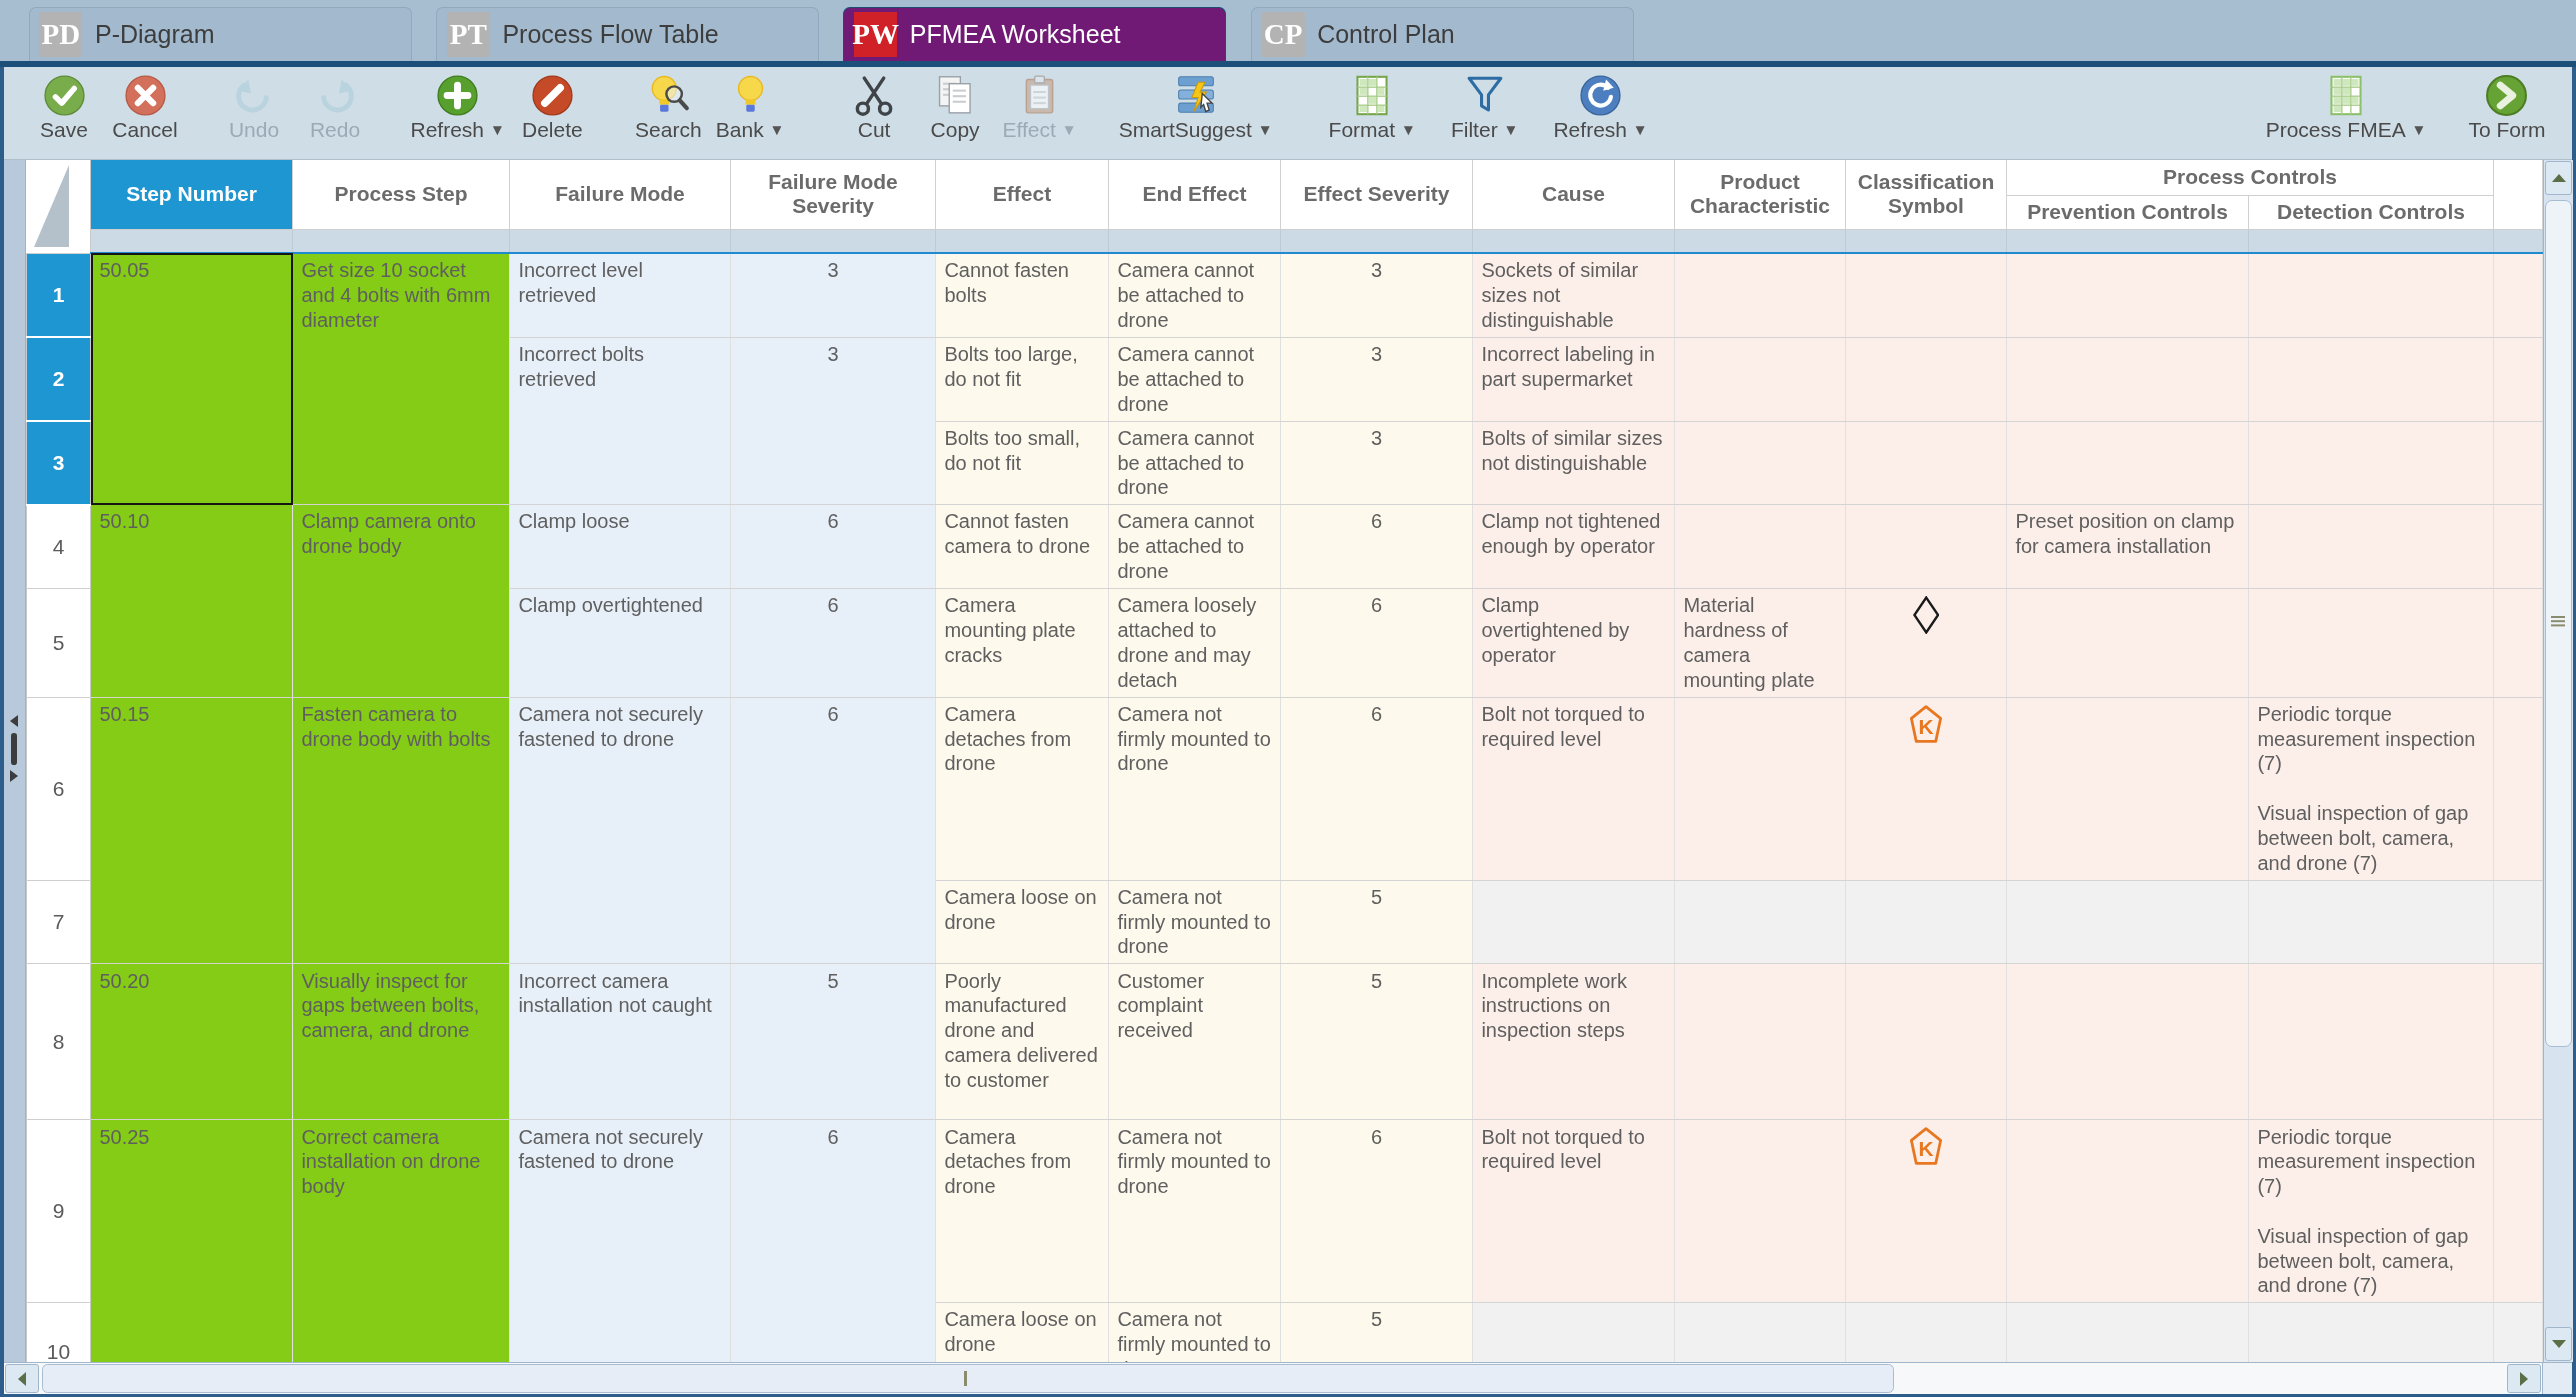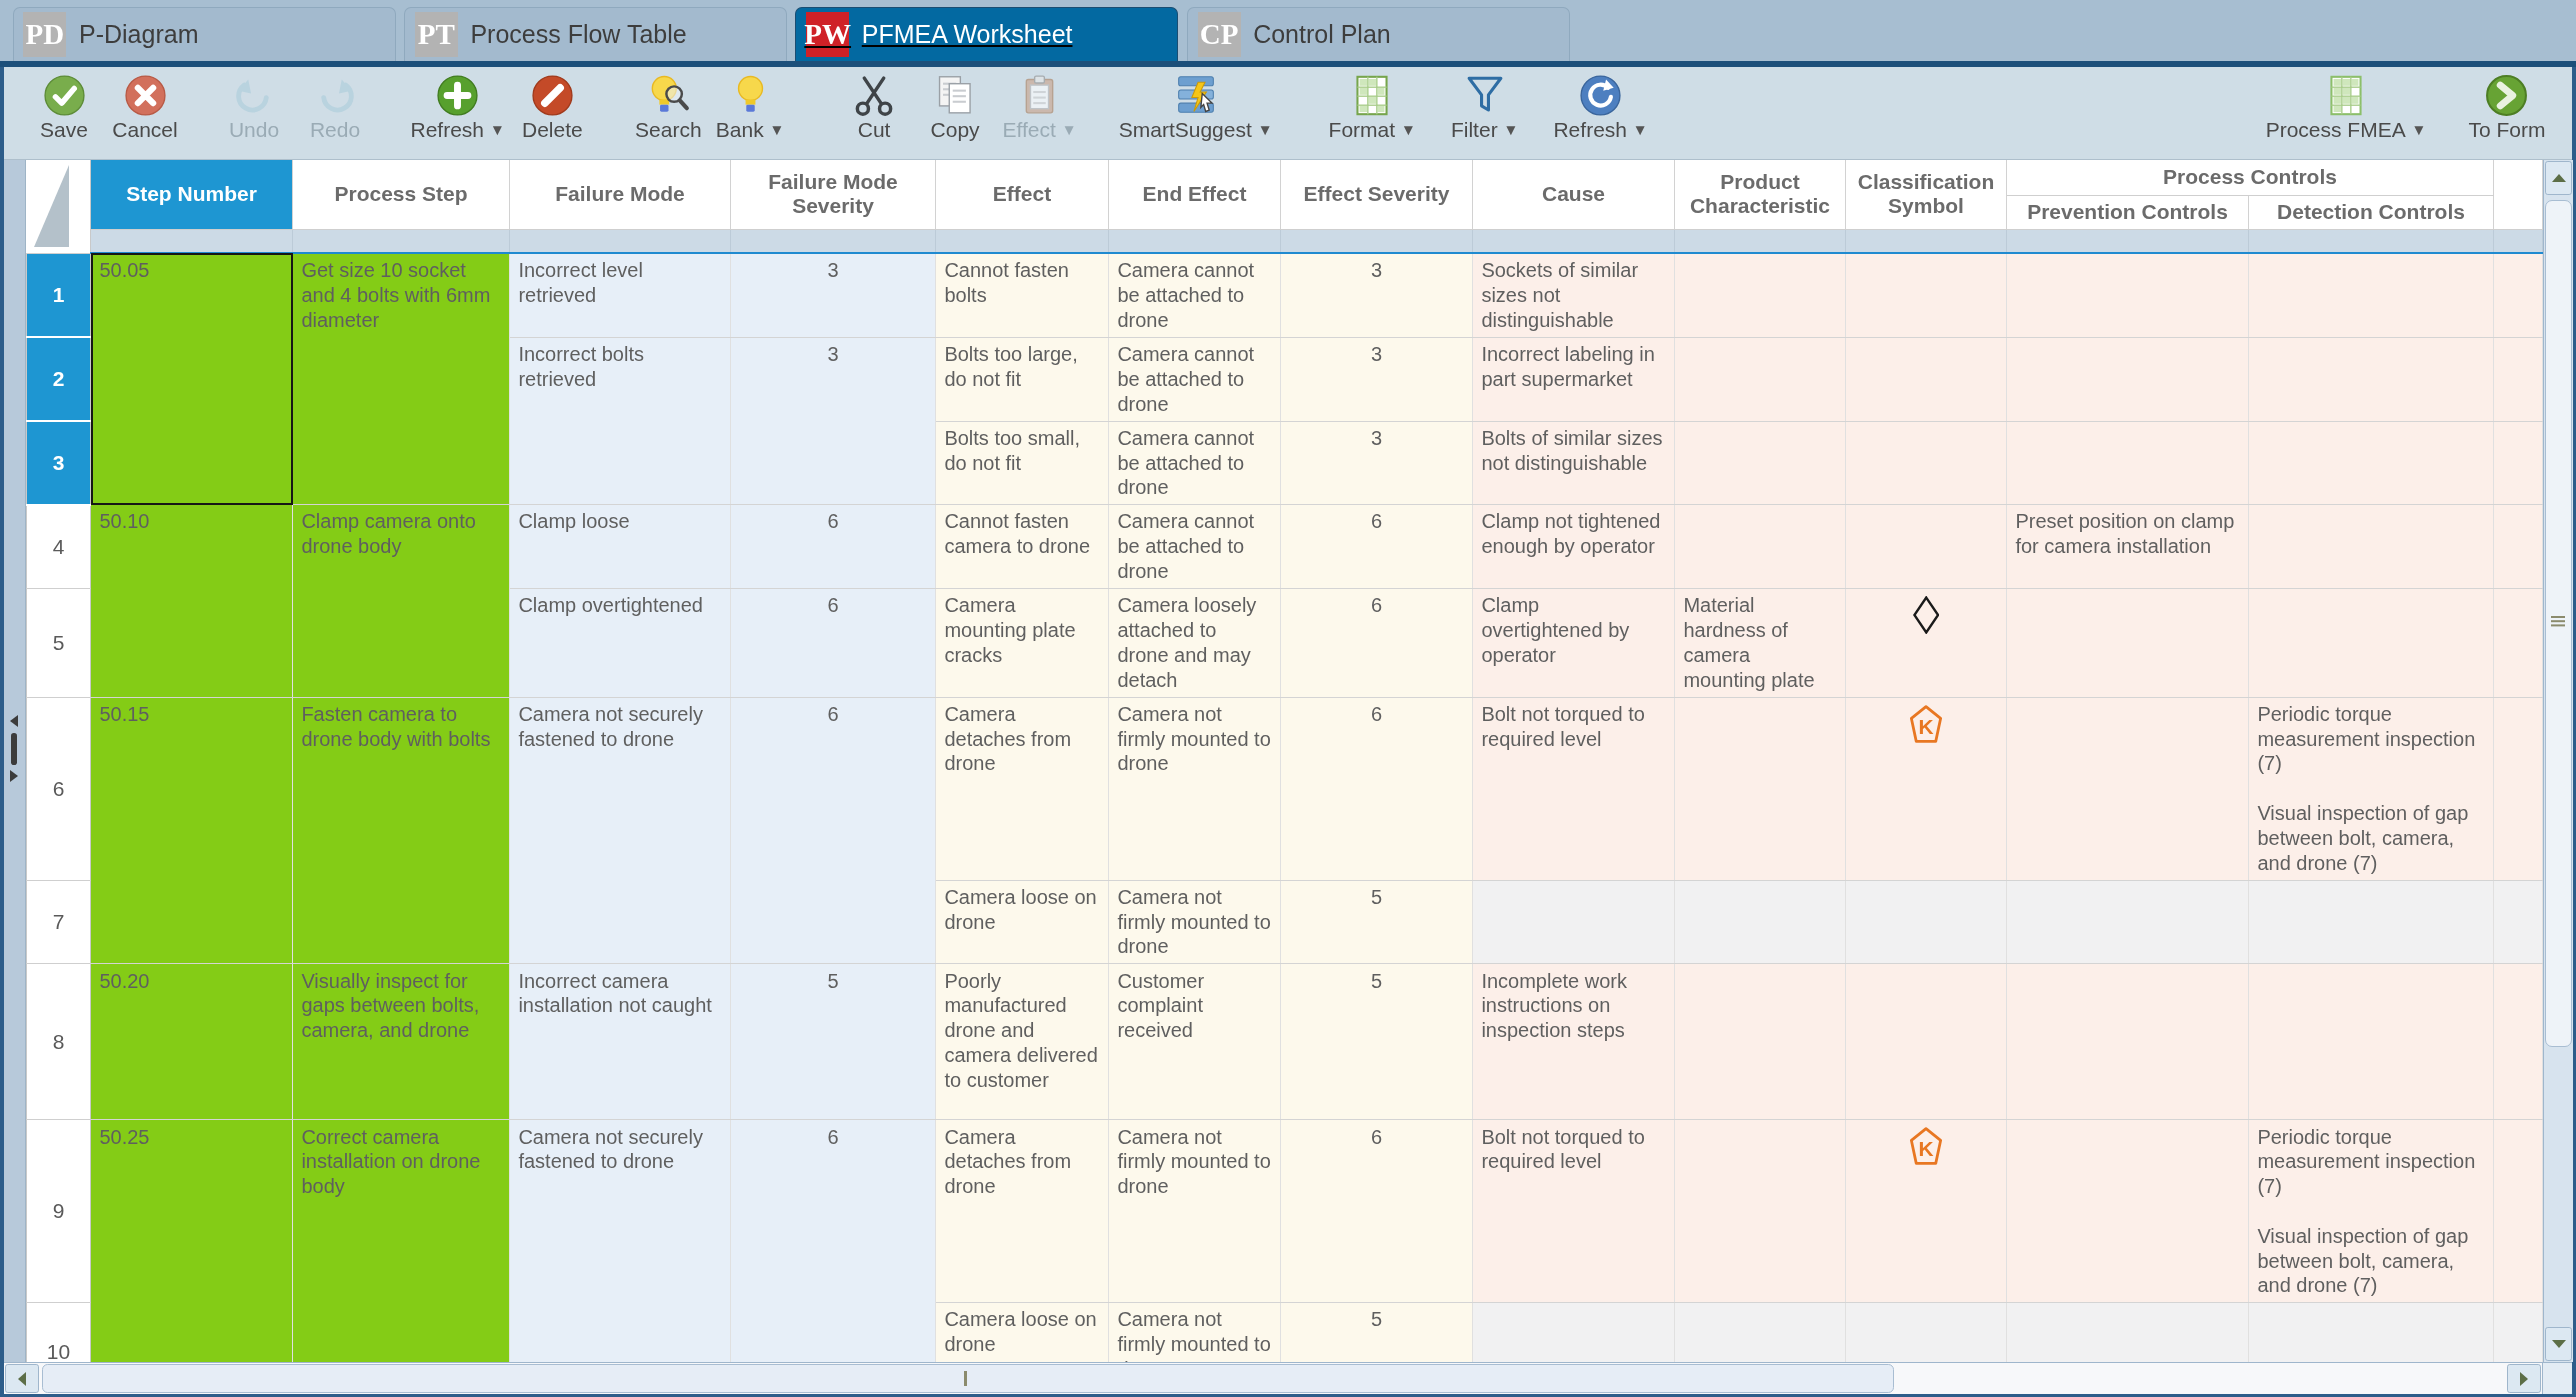--- a/index.html
+++ b/index.html
@@ -1,25 +1,25 @@
 <!DOCTYPE html>
 <html style="font-size:11.2px"><head>
 <meta charset="utf-8">
 <style>
   html,body{margin:0;padding:0;background:#9db5c8;font-family:"Liberation Sans","DejaVu Sans",sans-serif;}
   .app{position:relative;width:2576px;height:1398px;overflow:hidden;background:#9db5c8;}
   
   .tabbar{height:61px;background:#a7bed1;display:flex;align-items:flex-end;padding-left:12.6px;}
   .tab{height:54px;display:flex;align-items:center;gap:12.6px;width:383px;margin-right:8.4px;
        background:#a3bace;border:0.7px solid #8fa9be;border-bottom:none;border-radius:7px 7px 0 0;
-       padding:0 9.8px;box-sizing:border-box;cursor:default;}
+       padding:0 9.8px;box-sizing:border-box;cursor:default;margin-left:16px;}
   .tab .tabicon{width:43px;height:45px;background:#b3b3b3;color:#fff;font-family:"Liberation Serif","DejaVu Serif",serif;
        font-weight:bold;font-size:29px;display:flex;align-items:center;justify-content:center;flex:0 0 auto;}
   .tab .tablabel{font-size:25px;color:#3d3d3d;white-space:nowrap;}
-  .tab.active{background:#0369a1;border-color:#1b4d72;text-decoration:underline;}
+  .tab.active{background:#701a75;border-color:#1b4d72;}
   .tab.active .tabicon{background:#cf2127;}
   .tab.active .tablabel{color:#ffffff;}
   .navline{height:5.6px;background:#1c4f7a;}
   
   .frame{position:absolute;left:0;top:67px;width:2576px;height:1331px;box-sizing:border-box;
          border:4.2px solid #2d5d8a;border-top:none;background:#cfdde6;}
   
   .toolbar{height:93px;background:#cfdde6;border-bottom:0.7px solid #aebfcc;display:flex;align-items:center;padding:0 19.5px;box-sizing:border-box;}
   .tbtn{display:flex;flex-direction:column;align-items:center;justify-content:flex-start;height:82px;min-width:67px;padding:0 7px;cursor:default;}
   .tbtn .ticon{height:46px;display:flex;align-items:center;justify-content:center;}

